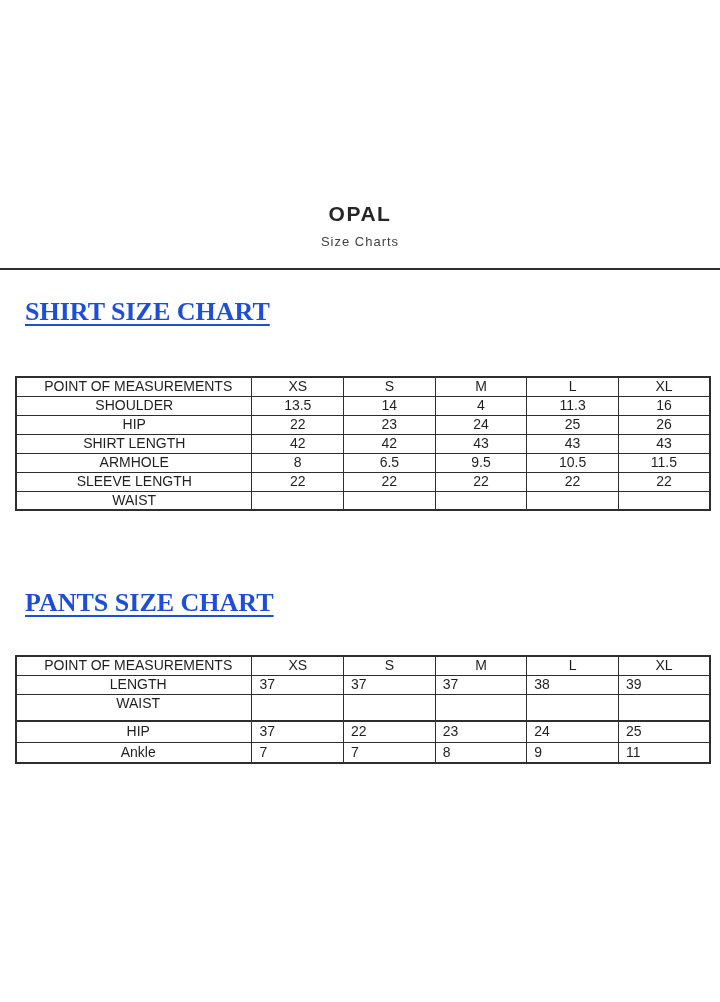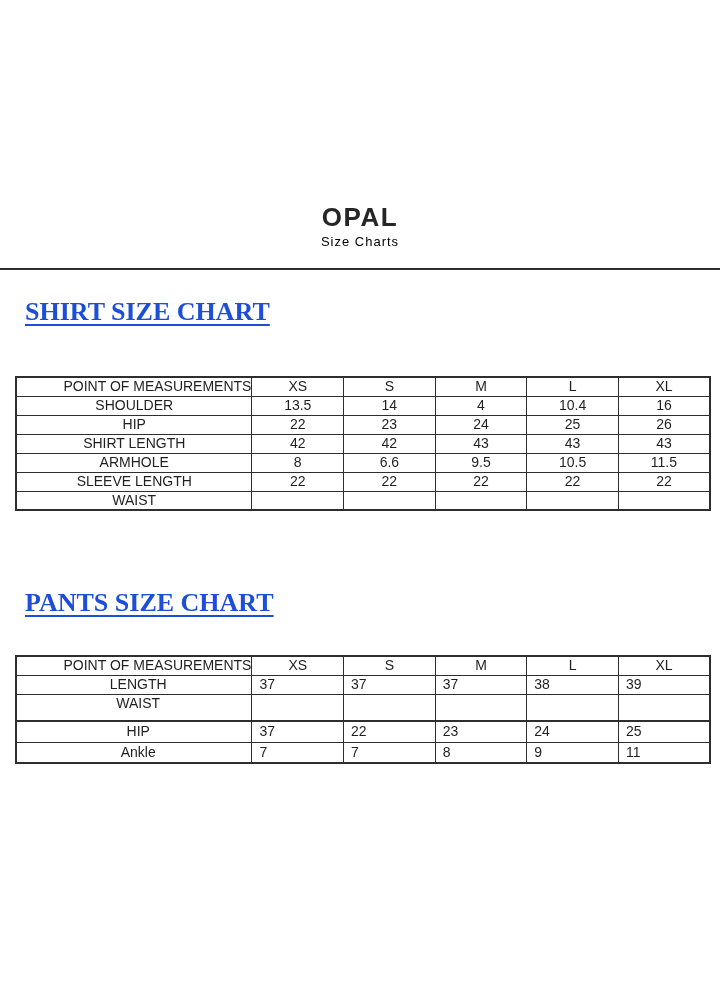--- a/index.html
+++ b/index.html
@@ -8,28 +8,28 @@
     position:relative;
     width:720px; height:1002px;
     background:#ffffff;
     font-family:"Liberation Sans", sans-serif;
     color:#1f1f1f;
     overflow:hidden;
   }
   .brand {
     position:absolute; top:202px; left:0; width:100%;
     text-align:center;
-    font-size:26px; font-weight:bold; letter-spacing:1.5px;
+    font-size:21px; font-weight:bold; letter-spacing:1.5px;
     color:#262626;
   }
   .subtitle {
     position:absolute; top:234px; left:0; width:100%;
     text-align:center;
     font-size:13px; letter-spacing:1px;
-    color:#000000;
+    color:#404040;
   }
   .divider {
     position:absolute; top:268px; left:0;
     width:720px; height:2px;
     background:#2e2e2e;
   }
   .section-title {
     position:absolute; left:25px;
     font-family:"Liberation Serif", serif;
     font-weight:bold; font-size:26px;
@@ -56,21 +56,21 @@
   }
   th, td {
     border:1px solid #2e2e2e;
     height:19px;
     line-height:17px;
     padding:0;
     font-weight:normal;
     overflow:hidden;
     white-space:nowrap;
   }
-  th.col0 { width:34%; text-align:right; padding-left:8px; }
+  th.col0 { width:34%; text-align:center; padding-left:8px; }
   th { text-align:center; }
 
   .tbl-shirt td { text-align:center; }
 
   .tbl-pants td { text-align:left; padding-left:7px; }
   .tbl-pants td.col0 { padding-left:8px;text-align:center; }
   .tbl-pants tbody tr:nth-child(2) td {
     height:27px; vertical-align:top;
     border-bottom-width:2px;
   }
@@ -101,21 +101,21 @@
             <th class="col4">L</th>
             <th class="col5">XL</th>
           </tr>
         </thead>
       <tbody>
           <tr>
             <td class="col0">SHOULDER</td>
             <td class="col1">13.5</td>
             <td class="col2">14</td>
             <td class="col3">4</td>
-            <td class="col4">10.4</td>
+            <td class="col4">11.3</td>
             <td class="col5">16</td>
           </tr>
           <tr>
             <td class="col0">HIP</td>
             <td class="col1">22</td>
             <td class="col2">23</td>
             <td class="col3">24</td>
             <td class="col4">25</td>
             <td class="col5">26</td>
           </tr>
@@ -123,21 +123,21 @@
             <td class="col0">SHIRT LENGTH</td>
             <td class="col1">42</td>
             <td class="col2">42</td>
             <td class="col3">43</td>
             <td class="col4">43</td>
             <td class="col5">43</td>
           </tr>
           <tr>
             <td class="col0">ARMHOLE</td>
             <td class="col1">8</td>
-            <td class="col2">6.6</td>
+            <td class="col2">6.5</td>
             <td class="col3">9.5</td>
             <td class="col4">10.5</td>
             <td class="col5">11.5</td>
           </tr>
           <tr>
             <td class="col0">SLEEVE LENGTH</td>
             <td class="col1">22</td>
             <td class="col2">22</td>
             <td class="col3">22</td>
             <td class="col4">22</td>

